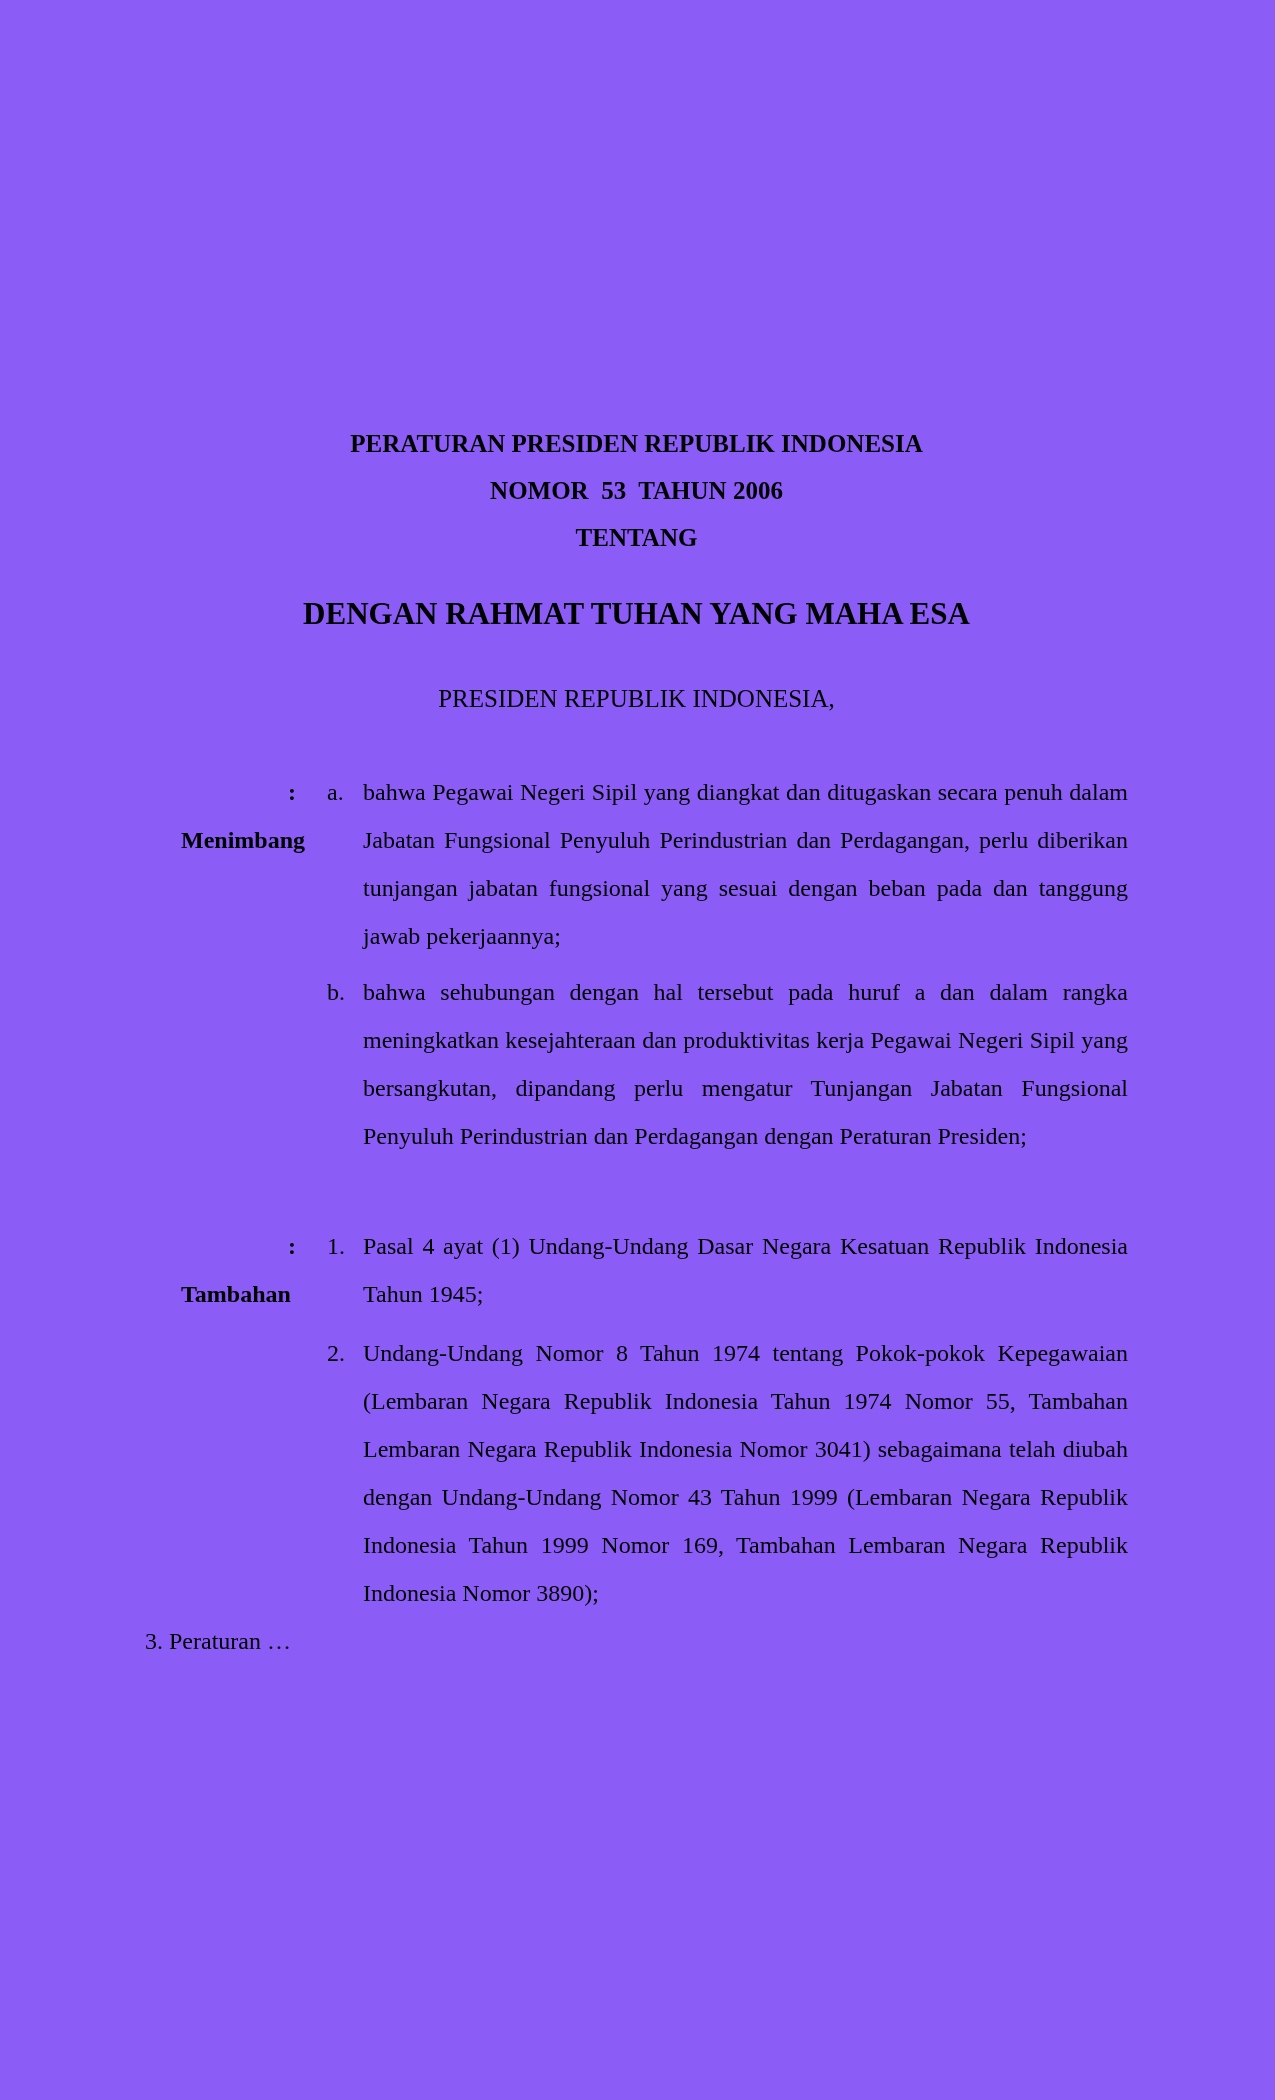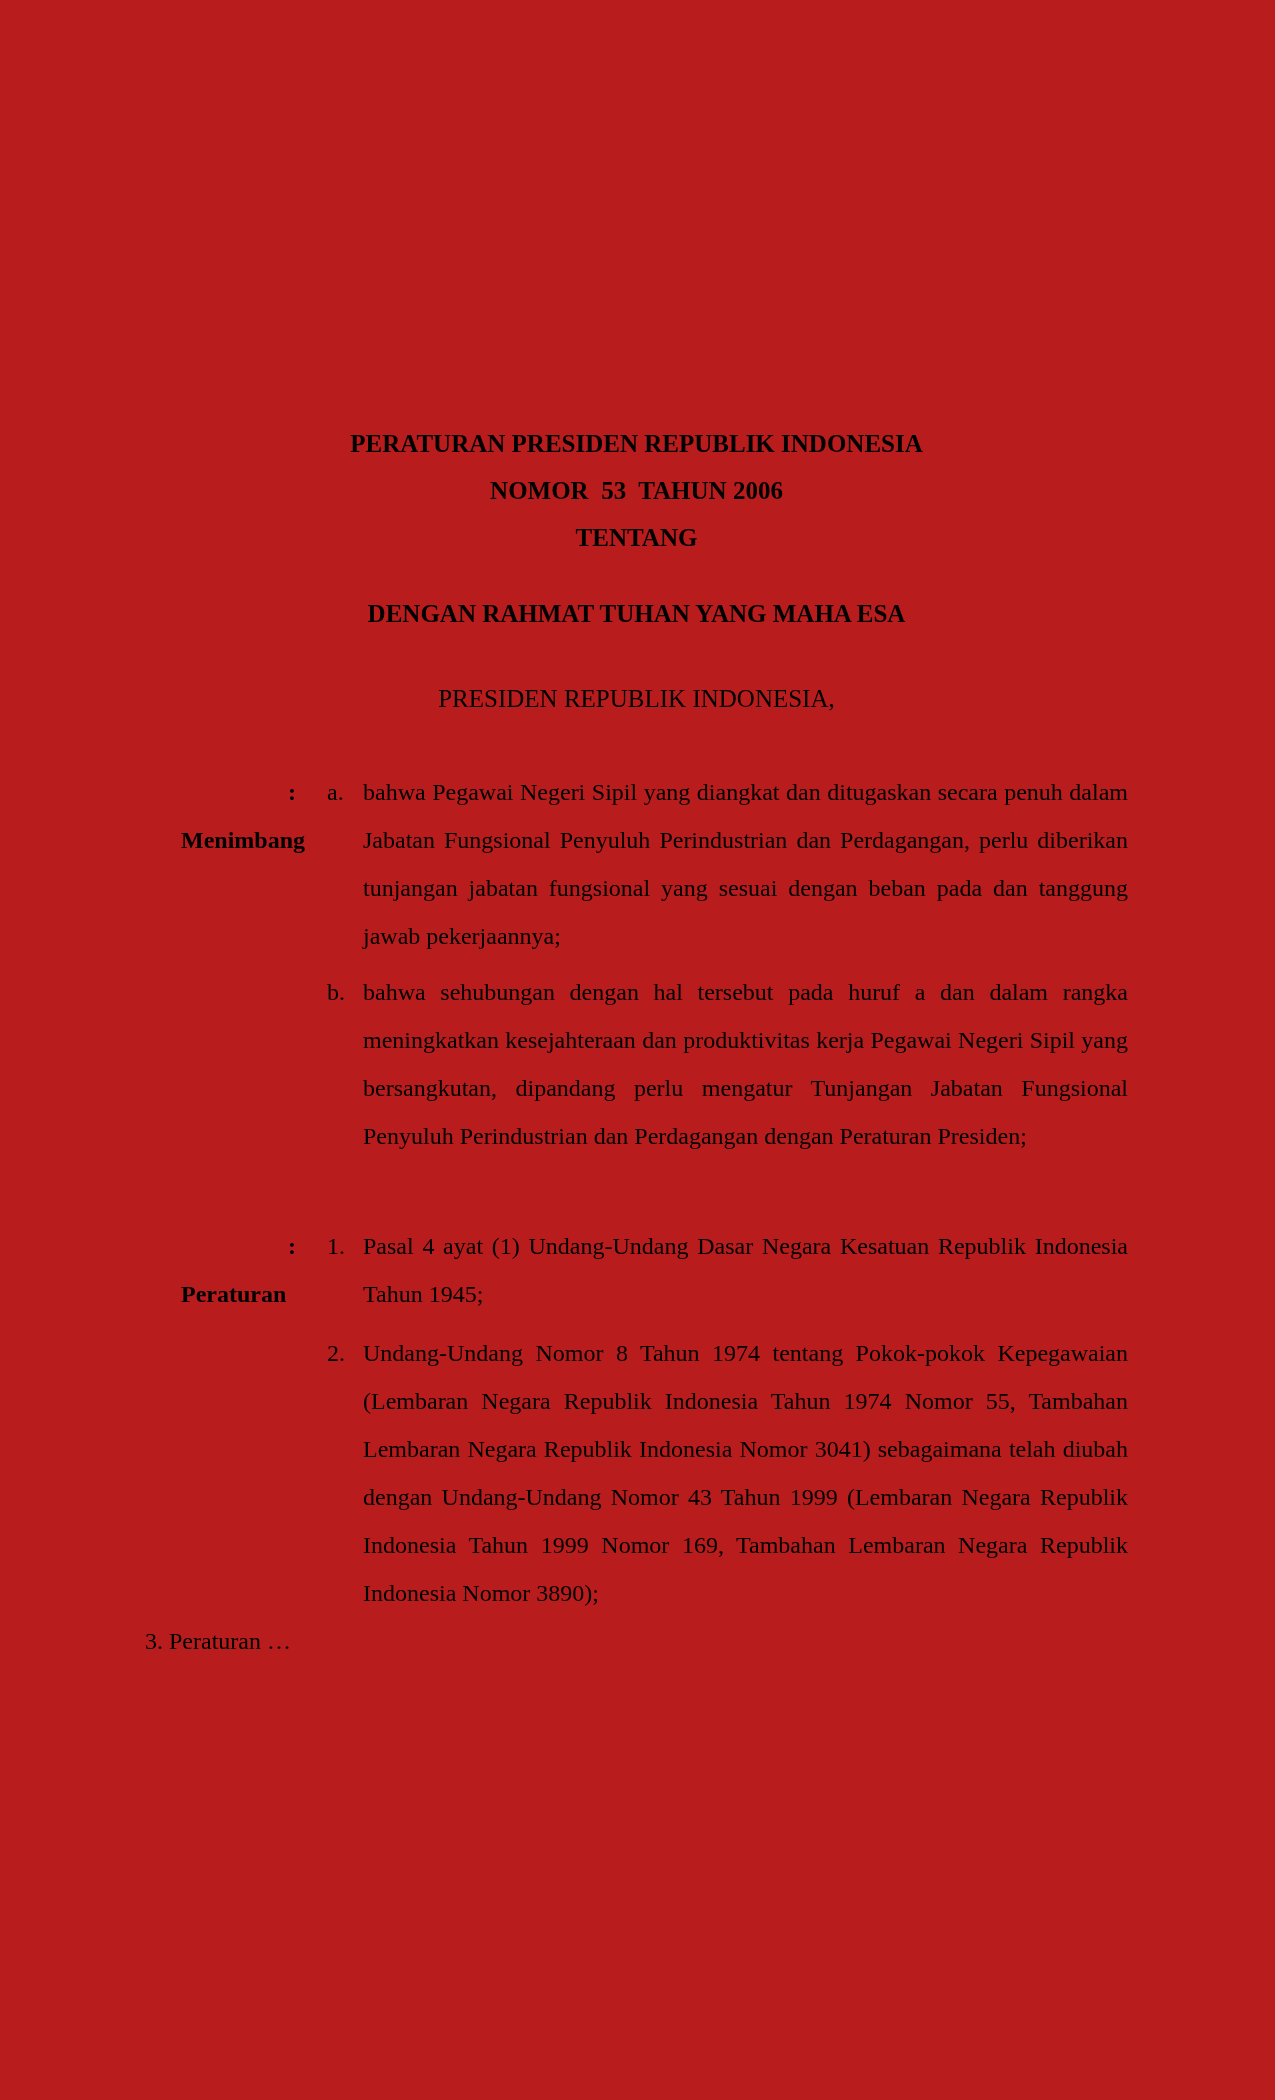--- a/index.html
+++ b/index.html
@@ -1,40 +1,40 @@
 <!DOCTYPE html>
 <html><head>
 <meta charset="utf-8">
 <style>
   * { margin: 0; padding: 0; box-sizing: border-box; }
   html, body { background: #ffffff; }
   .page {
     position: relative;
     width: 1275px;
     height: 2100px;
-    background: #b91c1c;
+    background: #8b5cf6;
     color: #000000;
     font-family: "Liberation Serif", "DejaVu Serif", serif;
     font-size: 24px;
     line-height: 48px;
     padding: 420px 147px 0 145px;
     overflow: hidden;
   }
   .title-block {
     text-align: center;
     font-weight: 700;
     font-size: 25px;
     line-height: 47px;
   }
   .t-line { white-space: pre-wrap; }
   .motto {
     margin-top: 29px;
     text-align: center;
     font-weight: 700;
-    font-size: 25px;
+    font-size: 31px;
   }
   .issuer {
     margin-top: 37px;
     text-align: center;
     font-weight: 400;
     font-size: 25px;
   }
   .clause { display: flex; align-items: flex-start; }
   .clause-menimbang { margin-top: 45px; }
   .clause-mengingat { margin-top: 62px; }
@@ -93,21 +93,21 @@
       </div>
       <div class="item">
         <div class="marker">b.</div>
         <div class="item-text">bahwa sehubungan dengan hal tersebut pada huruf a dan dalam rangka meningkatkan kesejahteraan dan produktivitas kerja Pegawai Negeri Sipil yang bersangkutan, dipandang perlu mengatur Tunjangan Jabatan Fungsional Penyuluh Perindustrian dan Perdagangan dengan Peraturan Presiden;</div>
       </div>
     </div>
   </section>
 
   <section class="clause clause-mengingat">
     <div class="clause-label">
-      <span class="label-word">Peraturan</span>
+      <span class="label-word">Tambahan</span>
       <span class="label-colon">:</span>
     </div>
     <div class="items">
       <div class="item">
         <div class="marker">1.</div>
         <div class="item-text">Pasal 4 ayat (1) Undang-Undang Dasar Negara Kesatuan Republik Indonesia Tahun 1945;</div>
       </div>
       <div class="item">
         <div class="marker">2.</div>
         <div class="item-text">Undang-Undang Nomor 8 Tahun 1974 tentang Pokok-pokok Kepegawaian (Lembaran Negara Republik Indonesia Tahun 1974 Nomor 55, Tambahan Lembaran Negara Republik Indonesia Nomor 3041) sebagaimana telah diubah dengan Undang-Undang Nomor 43 Tahun 1999 (Lembaran Negara Republik Indonesia Tahun 1999 Nomor 169, Tambahan Lembaran Negara Republik Indonesia Nomor 3890);</div>

